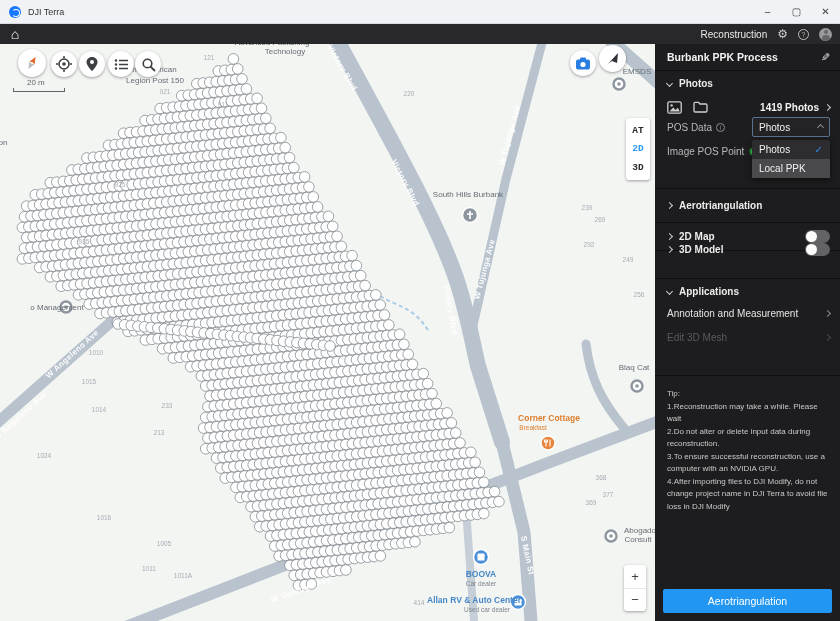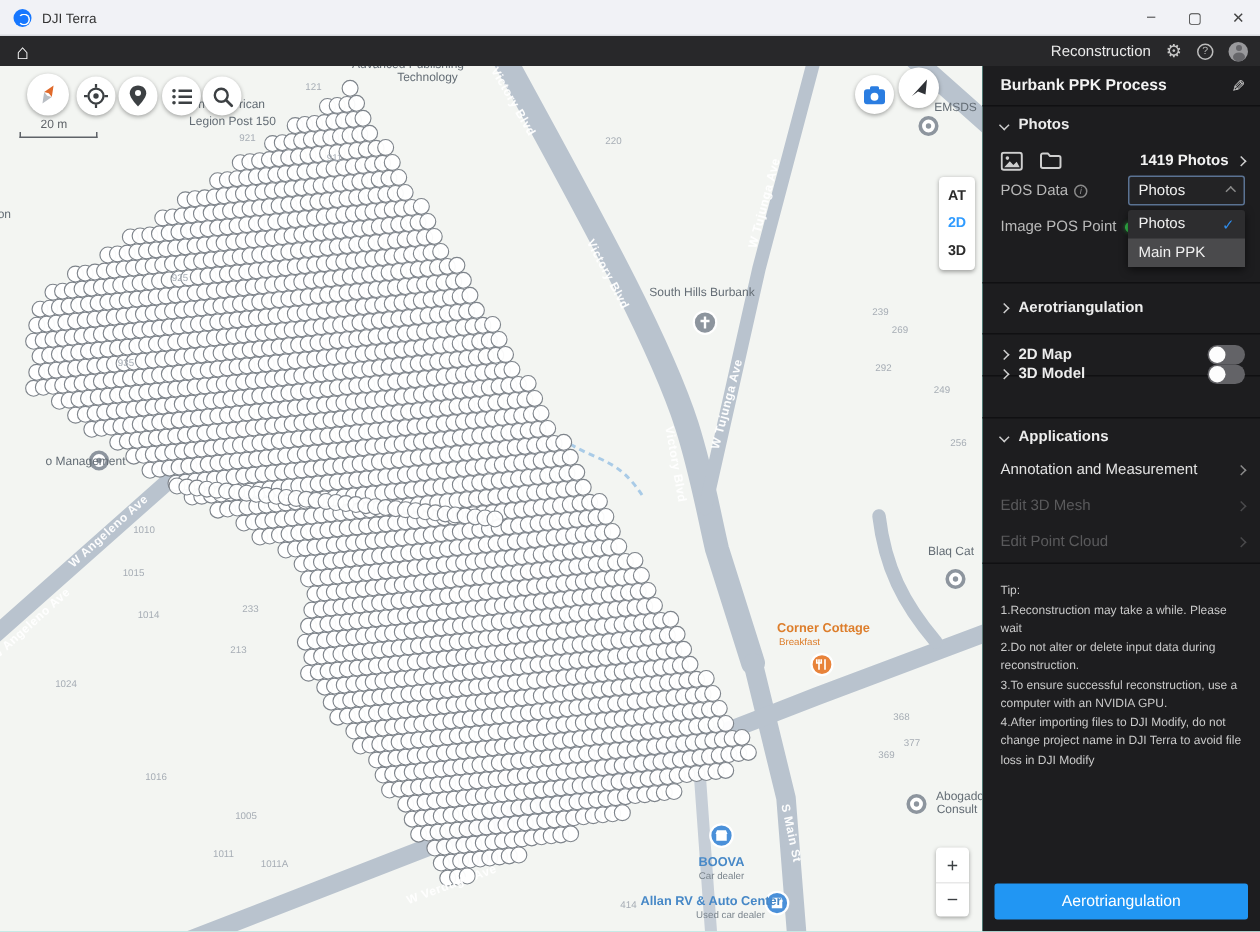--- a/index.html
+++ b/index.html
@@ -39,21 +39,21 @@
   .poi-orange-sub { fill:#dd7e2c; font-size:6.5px; }
   .poi-blue { fill:#4788c7; font-weight:700; font-size:8.5px; }
   .poi-sub { fill:#7c868e; font-size:6.5px; }
   .hn { fill:#a6adb5; font-size:6.5px; }
 
   .map-btn { position:absolute; background:#fff; border-radius:50%; box-shadow:0 1px 3px rgba(0,0,0,.35); display:flex; align-items:center; justify-content:center; }
   #scale-text { position:absolute; left:27px; top:34px; font-size:8px; color:#5f6368; }
   #scale-bar { position:absolute; left:13px; top:44px; width:52px; height:4px; border-left:1px solid #5f6368; border-right:1px solid #5f6368; border-bottom:1.5px solid #5f6368; }
 
   #view-switch { position:absolute; left:626px; top:74px; width:24px; height:62px; background:#fff; border-radius:3px; box-shadow:0 1px 3px rgba(0,0,0,.35); display:flex; flex-direction:column; align-items:center; justify-content:space-around; padding:3px 0; }
-  .vmode { font-size:9.5px; font-weight:700; color:#2b2b2b; }
+  .vmode { font-size:9.5px; font-weight:700; color:#2b2b2b;font-family:Liberation Mono, monospace; }
   .vmode.active { color:#2f9bff; }
   #zoom-ctl { position:absolute; left:624px; top:521px; width:22px; height:46px; background:#fff; border-radius:3px; box-shadow:0 1px 3px rgba(0,0,0,.35); display:flex; flex-direction:column; }
   .zbtn { flex:1; display:flex; align-items:center; justify-content:center; font-size:13px; color:#3c4043; }
   #zoom-ctl .zbtn:first-child { border-bottom:1px solid #e8e8e8; }
 
   
   #panel { position:absolute; left:655px; top:44px; width:185px; height:577px; background:#1d1d1f; color:#e6e6e6; font-size:10px; }
   .divider { position:absolute; left:0; width:185px; height:1px; background:#101012; }
   .prow { position:absolute; left:0; width:185px; display:flex; align-items:center; padding:0 10px 0 12px; }
   .chev { width:5px; height:5px; border-right:1.5px solid #cfcfcf; border-bottom:1.5px solid #cfcfcf; display:inline-block; }
@@ -2050,21 +2050,21 @@
     <div id="pos-field">
       <span>Photos</span>
       <span class="chev up dim" style="margin-left:auto"></span>
     </div>
     <div id="pos-menu">
       <div class="opt">
         <span>Photos</span>
         <span class="check">✓</span>
       </div>
       <div class="opt hover">
-        <span>Main PPK</span>
+        <span>Local PPK</span>
       </div>
     </div>
 
     <div class="prow" style="top:97px;height:20px">
       <span class="muted">Image POS Point</span>
       <span id="green-dot"></span>
     </div>
 
 
     <div class="divider" style="top:144px"></div>
@@ -2089,24 +2089,20 @@
     <div class="prow" style="top:235px;height:25px">
       <span class="chev down"></span>
       <span class="sec-label">Applications</span>
     </div>
     <div class="prow" style="top:258px;height:22px">
       <span class="applab">Annotation and Measurement</span>
       <span class="chev right dim" style="margin-left:auto"></span>
     </div>
     <div class="prow" style="top:282px;height:22px">
       <span class="applab disabled">Edit 3D Mesh</span>
-      <span class="chev right dis" style="margin-left:auto"></span>
-    </div>
-    <div class="prow" style="top:306px;height:22px">
-      <span class="applab disabled">Edit Point Cloud</span>
       <span class="chev right dis" style="margin-left:auto"></span>
     </div>
     <div class="divider" style="top:331px"></div>
 
     <div id="tip-box">
       <div>Tip:</div>
       <div id="tip-lines">
           <div>1.Reconstruction may take a while. Please wait</div>
           <div>2.Do not alter or delete input data during reconstruction.</div>
           <div>3.To ensure successful reconstruction, use a computer with an NVIDIA GPU.</div>

